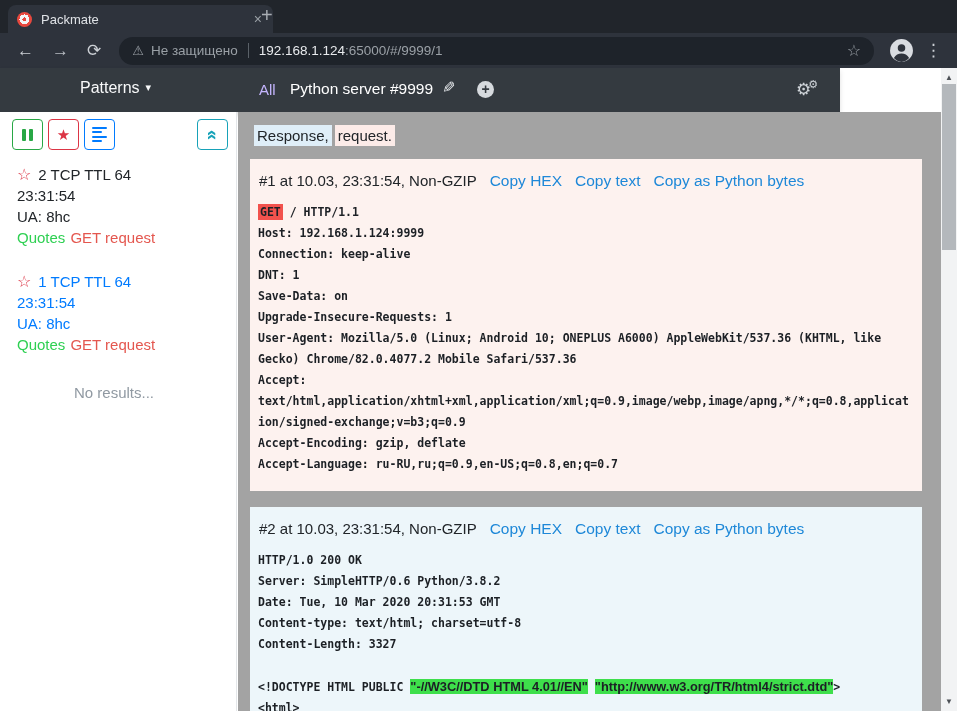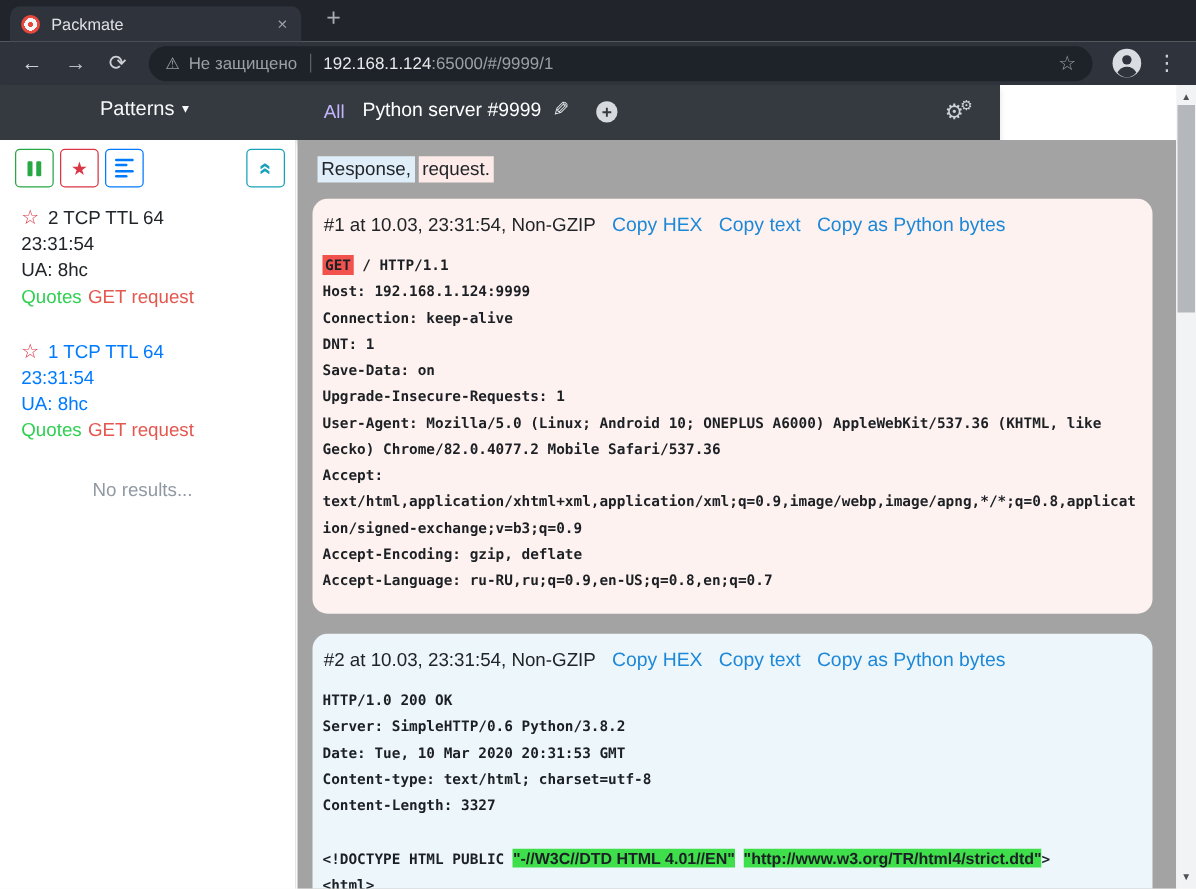--- a/index.html
+++ b/index.html
@@ -1,21 +1,21 @@
 <!DOCTYPE html>
 <html><head>
 <meta charset="utf-8">
 <style>
   html,body{margin:0;padding:0;}
   body{font-family:"Liberation Sans",sans-serif;-webkit-font-smoothing:antialiased;}
   #screen{position:relative;width:957px;height:711px;overflow:hidden;background:#fff;}
 
   
   .tabstrip{position:absolute;top:0;left:0;width:957px;height:33px;background:#21252b;}
-  .tab{position:absolute;left:8px;top:5px;width:233px;height:28px;background:#2e333c;
+  .tab{position:absolute;left:8px;top:5px;width:265px;height:28px;background:#2e333c;
        border-radius:8px 8px 0 0;display:flex;align-items:center;padding:0 9px;box-sizing:border-box;}
   .favicon{width:15px;height:15px;border-radius:50%;flex:none;
        background:radial-gradient(circle at 50% 50%, #e8483e 0 2px, #f3f5f6 2px 5px, #e8483e 5px 100%);}
   .tab-title{margin-left:9px;color:#dfe2e6;font-size:13px;flex:1;white-space:nowrap;overflow:hidden;}
   .tab-close{color:#9aa0a6;font-size:14px;padding:0 2px;}
   .new-tab{position:absolute;left:253px;top:2px;color:#a9aeb4;font-size:20px;font-weight:300;padding:2px 8px;}
 
   .toolbar{position:absolute;top:33px;left:0;width:957px;height:35px;background:#2e333c;
        display:flex;align-items:center;padding:0 8px;box-sizing:border-box;}
   .nav-btn{color:#ccd0d5;font-size:17px;margin:0 9px;line-height:1;}
@@ -27,21 +27,21 @@
   .url-sep{width:1px;height:15px;background:#5a6168;margin:0 10px;flex:none;}
   .url-host{color:#e8eaed;}
   .url-rest{color:#9aa0a6;}
   .pill-spacer{flex:1;}
   .pill-star{color:#9aa0a6;font-size:16px;}
   .avatar{width:25px;height:25px;margin:0 8px 0 6px;flex:none;}
   .kebab{color:#ccd0d5;font-size:17px;margin:0 7px 0 3px;}
 
   
   .navbar{position:absolute;top:68px;left:0;width:800px;height:44px;background:#343a40;
-       box-shadow:0 3px 5px rgba(0,0,0,0.13);}
+       box-shadow:0 3px 5px rgba(0,0,0,0.13);padding-left:40px;}
   .patterns{position:absolute;left:80px;top:11px;color:#f8f9fa;font-size:16px;}
   .patterns .caret{margin-left:6px;font-size:11px;vertical-align:2px;color:#f8f9fa;}
   .nav-all{position:absolute;left:259px;top:13px;color:#c4b5fd;font-size:15px;}
   .nav-stream{position:absolute;left:290px;top:12px;color:#fff;font-size:15.5px;}
   .pencil{position:absolute;left:442px;top:10px;color:#e6e9ec;font-size:16px;transform:scaleX(-1);}
   .plus-circle{position:absolute;left:477px;top:13px;width:17px;height:17px;border-radius:50%;
        background:#d6dade;color:#343a40;font-size:14px;line-height:16px;text-align:center;font-weight:bold;}
   .gears{position:absolute;right:22px;top:10px;color:#ced3d8;}
   .gear-big{font-size:17px;}
   .gear-small{font-size:11px;margin-left:-3px;vertical-align:7px;}
@@ -71,21 +71,21 @@
   .tag-red{color:#e4574f;margin-left:5px;}
   .no-results{text-align:center;color:#9099a2;font-size:15px;margin:29px 17px 0 0;}
 
   
   .main{position:absolute;top:112px;left:238px;width:703px;height:599px;background:#a3a3a3;
        padding:13px 19px 0 12px;box-sizing:border-box;overflow:hidden;}
   .favorites{font-size:15px;color:#212529;margin:0 0 13px 4px;line-height:21px;}
   .fav-response{background:#dfeef8;padding:2px 3px;}
   .fav-request{background:#fcebe8;padding:2px 3px;margin-left:3px;}
 
-  .packet{border-radius:12px;padding:13px 10px 16px 8px;margin-bottom:16px;}
+  .packet{border-radius:0;padding:13px 10px 16px 8px;margin-bottom:16px;}
   .packet.request{background:#fdf2ef;}
   .packet.response{background:#edf6fa;}
   .packet-header{font-size:15px;color:#212529;margin-bottom:12px;margin-left:1px;
        display:flex;align-items:baseline;gap:13px;}
   .packet-link{color:#1e88d8;text-decoration:none;cursor:pointer;white-space:nowrap;font-size:15.5px;}
   .packet-body{font-family:"DejaVu Sans Mono",monospace;font-size:11.5px;line-height:21px;color:#1c2025;font-weight:bold;}
   .code-line{white-space:pre-wrap;overflow-wrap:break-word;word-wrap:break-word;min-height:21px;}
   .hl-red{background:#f2524d;padding:1px 2px;}
   .hl-green{background:#3edf4b;font-family:"Liberation Sans",sans-serif;font-size:12.8px;}
 

